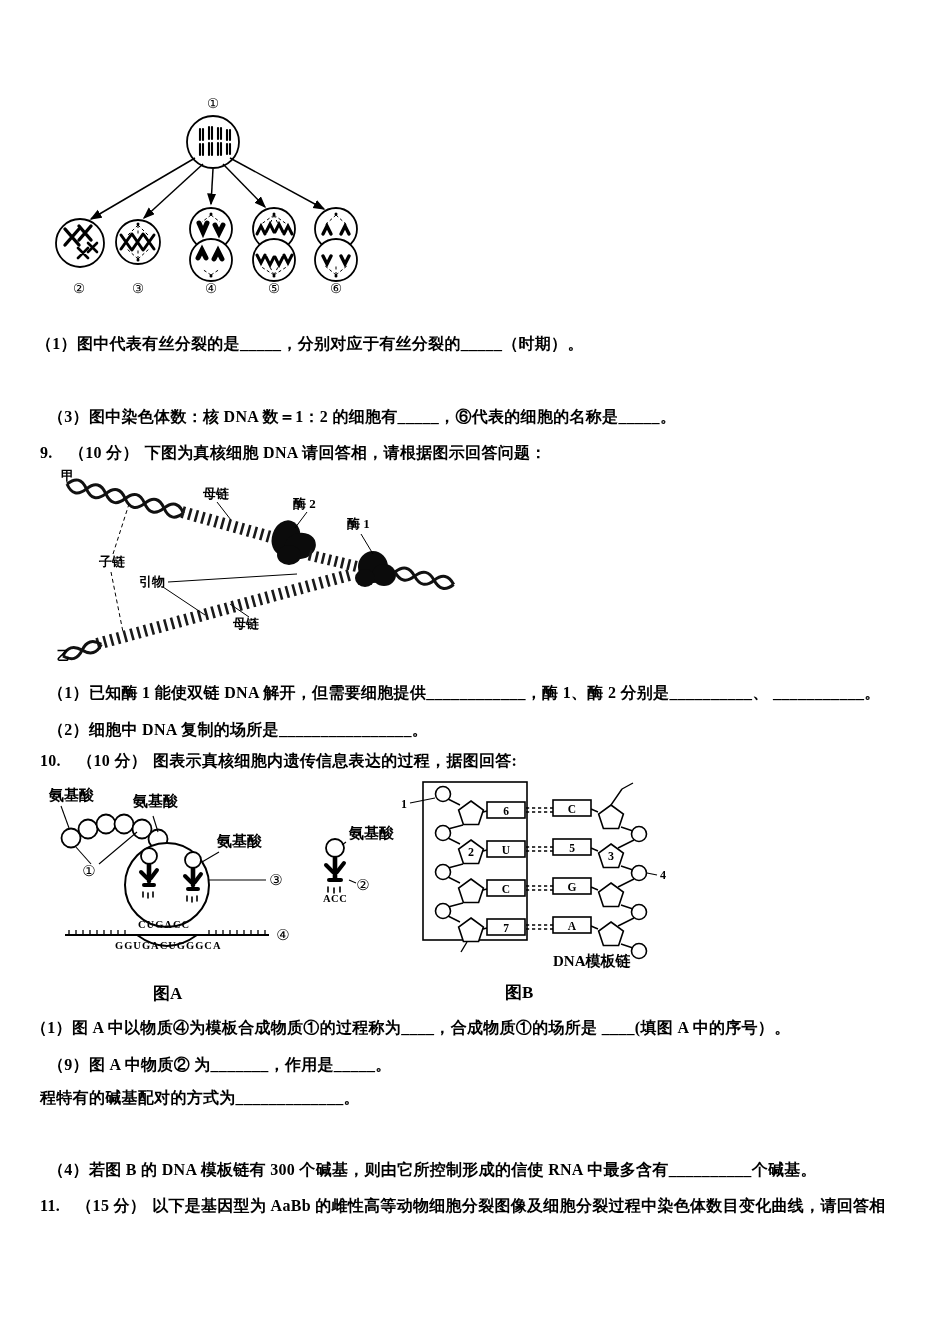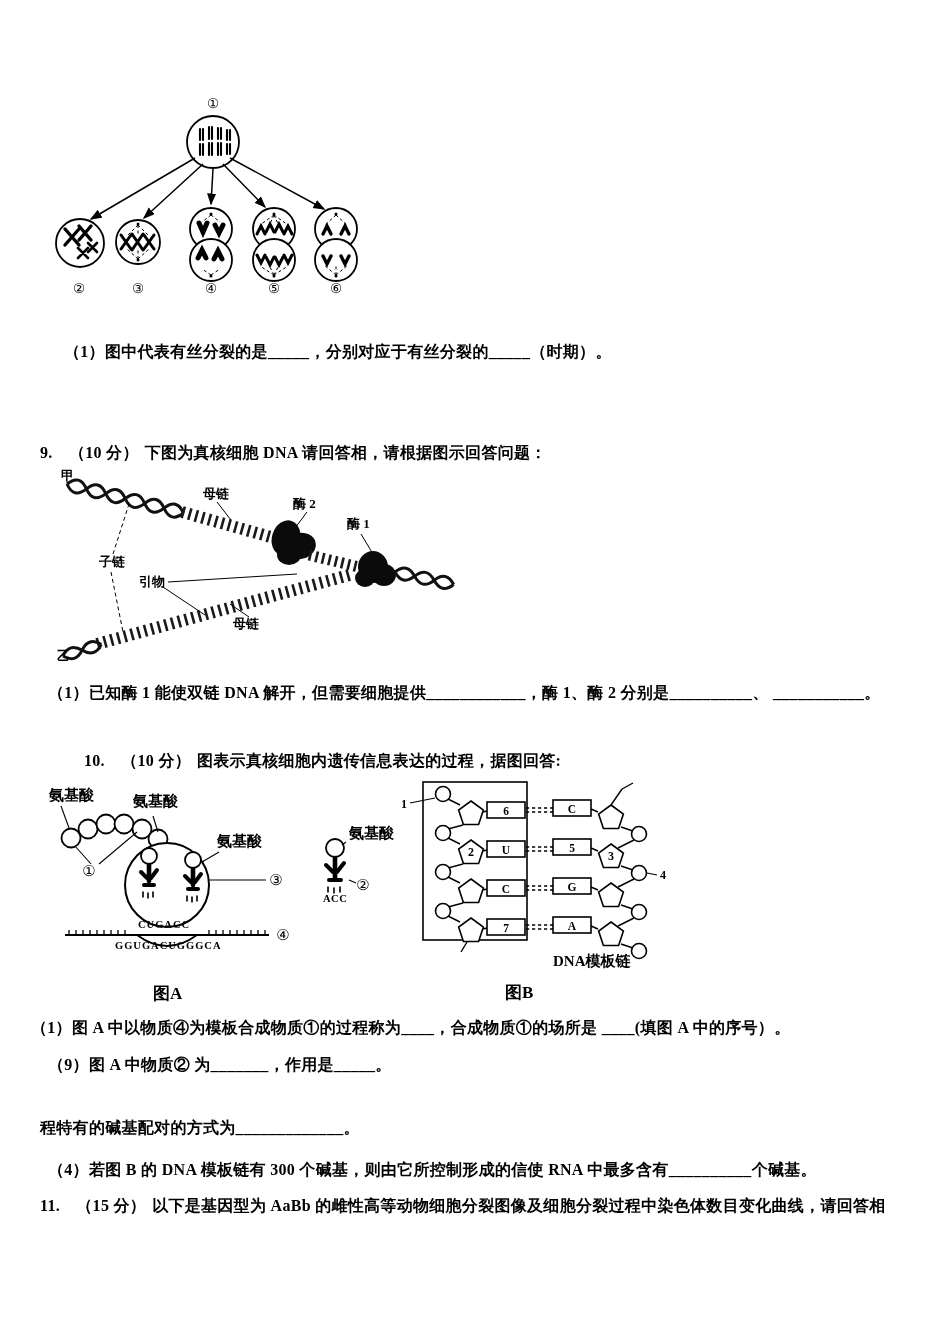--- a/index.html
+++ b/index.html
@@ -133,21 +133,22 @@
       </g>
 
       <text class="cnum" x="29" y="203" text-anchor="middle">②</text>
       <text class="cnum" x="88" y="203" text-anchor="middle">③</text>
       <text class="cnum" x="161" y="203" text-anchor="middle">④</text>
       <text class="cnum" x="224" y="203" text-anchor="middle">⑤</text>
       <text class="cnum" x="286" y="203" text-anchor="middle">⑥</text>
     </svg>
   </div>
 
-  <div class="line sub" style="left:64px;top:334px;margin-top:8px;">（1）图中代表有丝分裂的是_____，分别对应于有丝分裂的_____（时期）。</div>
+  <div class="line sub" style="left:36px;top:334px;">（1）图中代表有丝分裂的是_____，分别对应于有丝分裂的_____（时期）。</div>
+  <div class="line sub" style="left:48px;top:407px;">（3）图中染色体数：核 DNA 数＝1：2 的细胞有_____，⑥代表的细胞的名称是_____。</div>
 
   <div class="line qhead" style="left:40px;top:443px;">
     <span class="qnum">9.　（10 分）</span><span class="qstem">下图为真核细胞 DNA 请回答相，请根据图示回答问题：</span>
   </div>
 
   <div class="fig" style="left:55px;top:462px;">
     <svg width="410" height="202" viewBox="0 0 410 202">
 
       <g transform="translate(12,22) rotate(14)" stroke="#111" stroke-width="3" fill="none">
         <path d="M0,0 Q10,-13 20,0 T40,0 T60,0 T80,0 T100,0 T120,0"></path>
@@ -198,22 +199,23 @@
       <text class="lbl" x="238" y="46">酶 2</text>
       <text class="lbl" x="292" y="66">酶 1</text>
       <text class="lbl" x="44" y="104">子链</text>
       <text class="lbl" x="84" y="124">引物</text>
       <text class="lbl" x="178" y="166">母链</text>
       <text class="lbl" x="2" y="198">乙</text>
     </svg>
   </div>
 
   <div class="line sub" style="left:48px;top:683px;font-family:Liberation Serif, serif;">（1）已知酶 1 能使双链 DNA 解开，但需要细胞提供____________，酶 1、酶 2 分别是__________、 ___________。</div>
-
-  <div class="line qhead" style="left:40px;top:751px;margin-left:44px;">
+  <div class="line sub" style="left:48px;top:720px;">（2）细胞中 DNA 复制的场所是________________。</div>
+
+  <div class="line qhead" style="left:40px;top:751px;">
     <span class="qnum">10.　（10 分）</span><span class="qstem">图表示真核细胞内遗传信息表达的过程，据图回答:</span>
   </div>
 
   <div class="fig" style="left:45px;top:780px;">
     <svg width="372" height="228" viewBox="0 0 372 228">
 
       <g fill="#fff" stroke="#000" stroke-width="1.8">
         <circle cx="26" cy="58" r="9.5"></circle>
           <circle cx="43" cy="49" r="9.5"></circle>
         <circle cx="61" cy="44" r="9.5"></circle>
@@ -356,20 +358,20 @@
       <text class="numtxt" x="267" y="103">4</text>
 
       <text class="lbl" style="font-size:15px;font-weight:700" x="160" y="190">DNA模板链</text>
 
       <text class="cap" x="112" y="222">图B</text>
     </svg>
   </div>
 
   <div class="line sub" style="left:31px;top:1018px;">（1）图 A 中以物质④为模板合成物质①的过程称为____，合成物质①的场所是 ____(填图 A 中的序号）。</div>
   <div class="line sub" style="left:48px;top:1055px;">（9）图 A 中物质② 为_______，作用是_____。</div>
-  <div class="line sub" style="left:40px;top:1118px;">程特有的碱基配对的方式为_____________。</div>
+  <div class="line sub" style="left:40px;top:1088px;">程特有的碱基配对的方式为_____________。</div>
   <div class="line sub" style="left:48px;top:1160px;">（4）若图 B 的 DNA 模板链有 300 个碱基，则由它所控制形成的信使 RNA 中最多含有__________个碱基。</div>
 
   <div class="line qhead" style="left:40px;top:1196px;">
     <span class="qnum">11.　（15 分）</span><span class="qstem">以下是基因型为 AaBb 的雌性高等动物细胞分裂图像及细胞分裂过程中染色体数目变化曲线，请回答相</span>
   </div>
 
 </div>
 
 </body></html>

